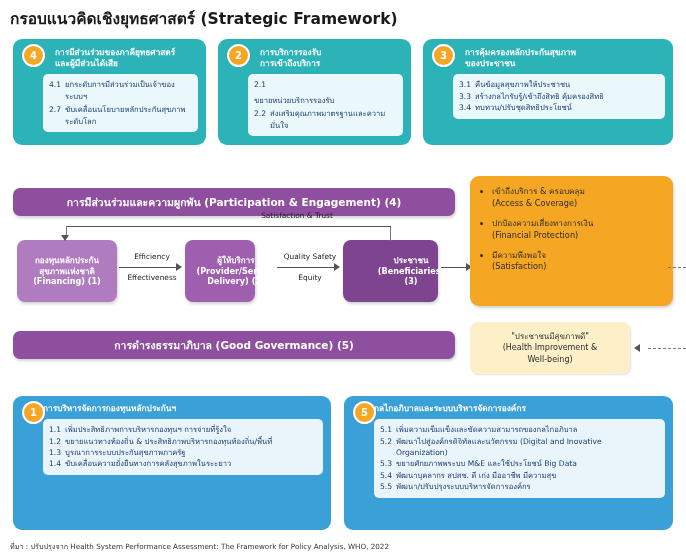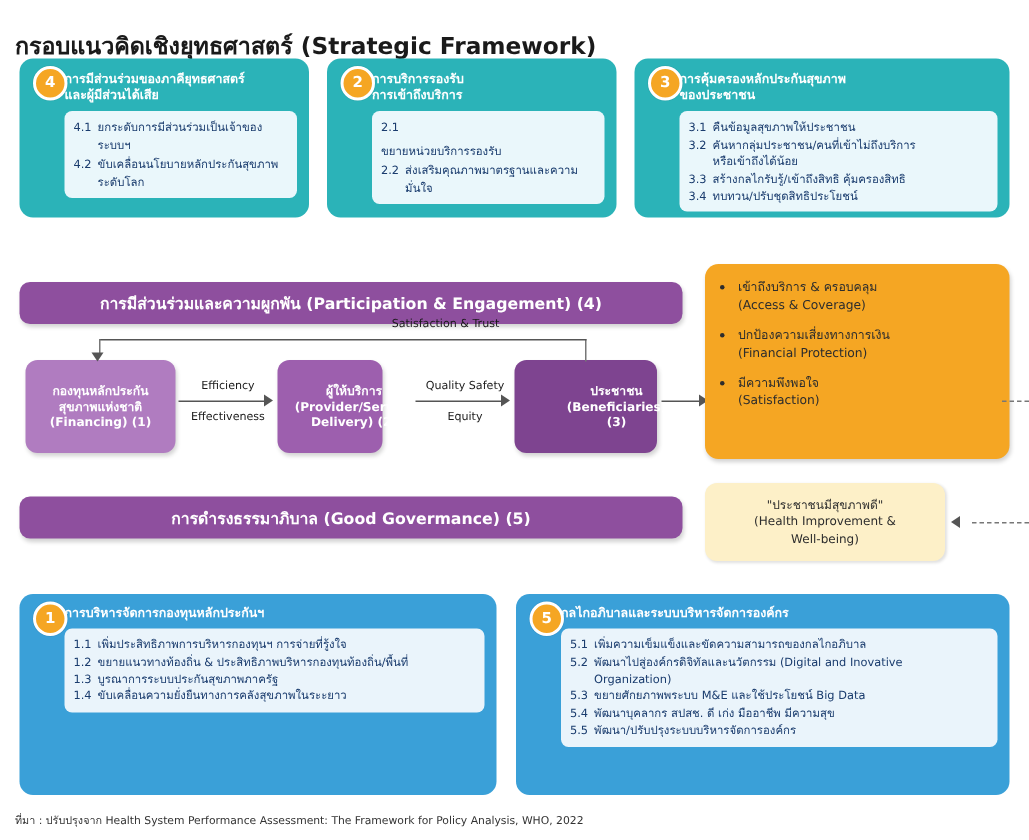--- a/index.html
+++ b/index.html
@@ -8,21 +8,20 @@
     font-family:"DejaVu Sans", sans-serif;
     background:#ffffff;
     position:relative;
     overflow:hidden;
   }
 
   .title {
     position:absolute; left:10px; top:6px;
     font-size:15.5px; font-weight:bold; color:#1a1a1a;
     letter-spacing:0px;
-    margin-top:12px;
   }
 
   
   .card {
     position:absolute;
     border-radius:9px;
     box-sizing:border-box;
   }
   .card .hdr {
     font-size:8.3px; font-weight:bold; line-height:1.35;
@@ -45,21 +44,21 @@
   .topcard {
     background:#2bb3b8;
     padding:8px 8px 8px 30px;
   }
   .topcard .inner {
     background:#eaf7fb;
     border-radius:5px;
     padding:5px 6px;
     margin-top:5px;
   }
-  .topcard .hdr { margin-left:0px; }
+  .topcard .hdr { margin-left:12px; }
 
   
   .lrow { display:flex; gap:4px; }
   .lrow .num { flex:0 0 auto; }
   .lrow .txt { flex:1 1 auto; }
 
   
   .bar {
     position:absolute;
     background:#8e4f9e;
@@ -164,21 +163,21 @@
     <span style="white-space:pre-line">การมีส่วนร่วมของภาคียุทธศาสตร์
 และผู้มีส่วนได้เสีย</span>
   </div>
   <div class="inner">
     <div class="body lrow" style="margin-bottom:2px;">
       <span class="num">4.1</span>
       <span class="txt" style="white-space:pre-line">ยกระดับการมีส่วนร่วมเป็นเจ้าของ
 ระบบฯ</span>
     </div>
     <div class="body lrow">
-      <span class="num">4.2</span>
+      <span class="num">2.7</span>
       <span class="txt" style="white-space:pre-line">ขับเคลื่อนนโยบายหลักประกันสุขภาพ
 ระดับโลก</span>
     </div>
   </div>
 </div>
 <div class="badge" style="left:22px; top:44px;">4</div>
 
 <div class="card topcard" style="left:218px; top:39px; width:193px; height:106px;">
   <div class="hdr">
     <span style="white-space:pre-line">การบริการรองรับ
@@ -199,25 +198,20 @@
 
 <div class="card topcard" style="left:423px; top:39px; width:250px; height:106px;">
   <div class="hdr">
     <span style="white-space:pre-line">การคุ้มครองหลักประกันสุขภาพ
 ของประชาชน</span>
   </div>
   <div class="inner">
     <div class="body lrow">
       <span class="num">3.1</span>
       <span class="txt" style="white-space:pre-line">คืนข้อมูลสุขภาพให้ประชาชน</span>
-    </div>
-    <div class="body lrow">
-      <span class="num">3.2</span>
-      <span class="txt" style="white-space:pre-line">คันหากลุ่มประชาชน/คนที่เข้าไม่ถึงบริการ
-หรือเข้าถึงได้น้อย</span>
     </div>
     <div class="body lrow">
       <span class="num">3.3</span>
       <span class="txt" style="white-space:pre-line">สร้างกลไกรับรู้/เข้าถึงสิทธิ คุ้มครองสิทธิ</span>
     </div>
     <div class="body lrow">
       <span class="num">3.4</span>
       <span class="txt" style="white-space:pre-line">ทบทวน/ปรับชุดสิทธิประโยชน์</span>
     </div>
   </div>

